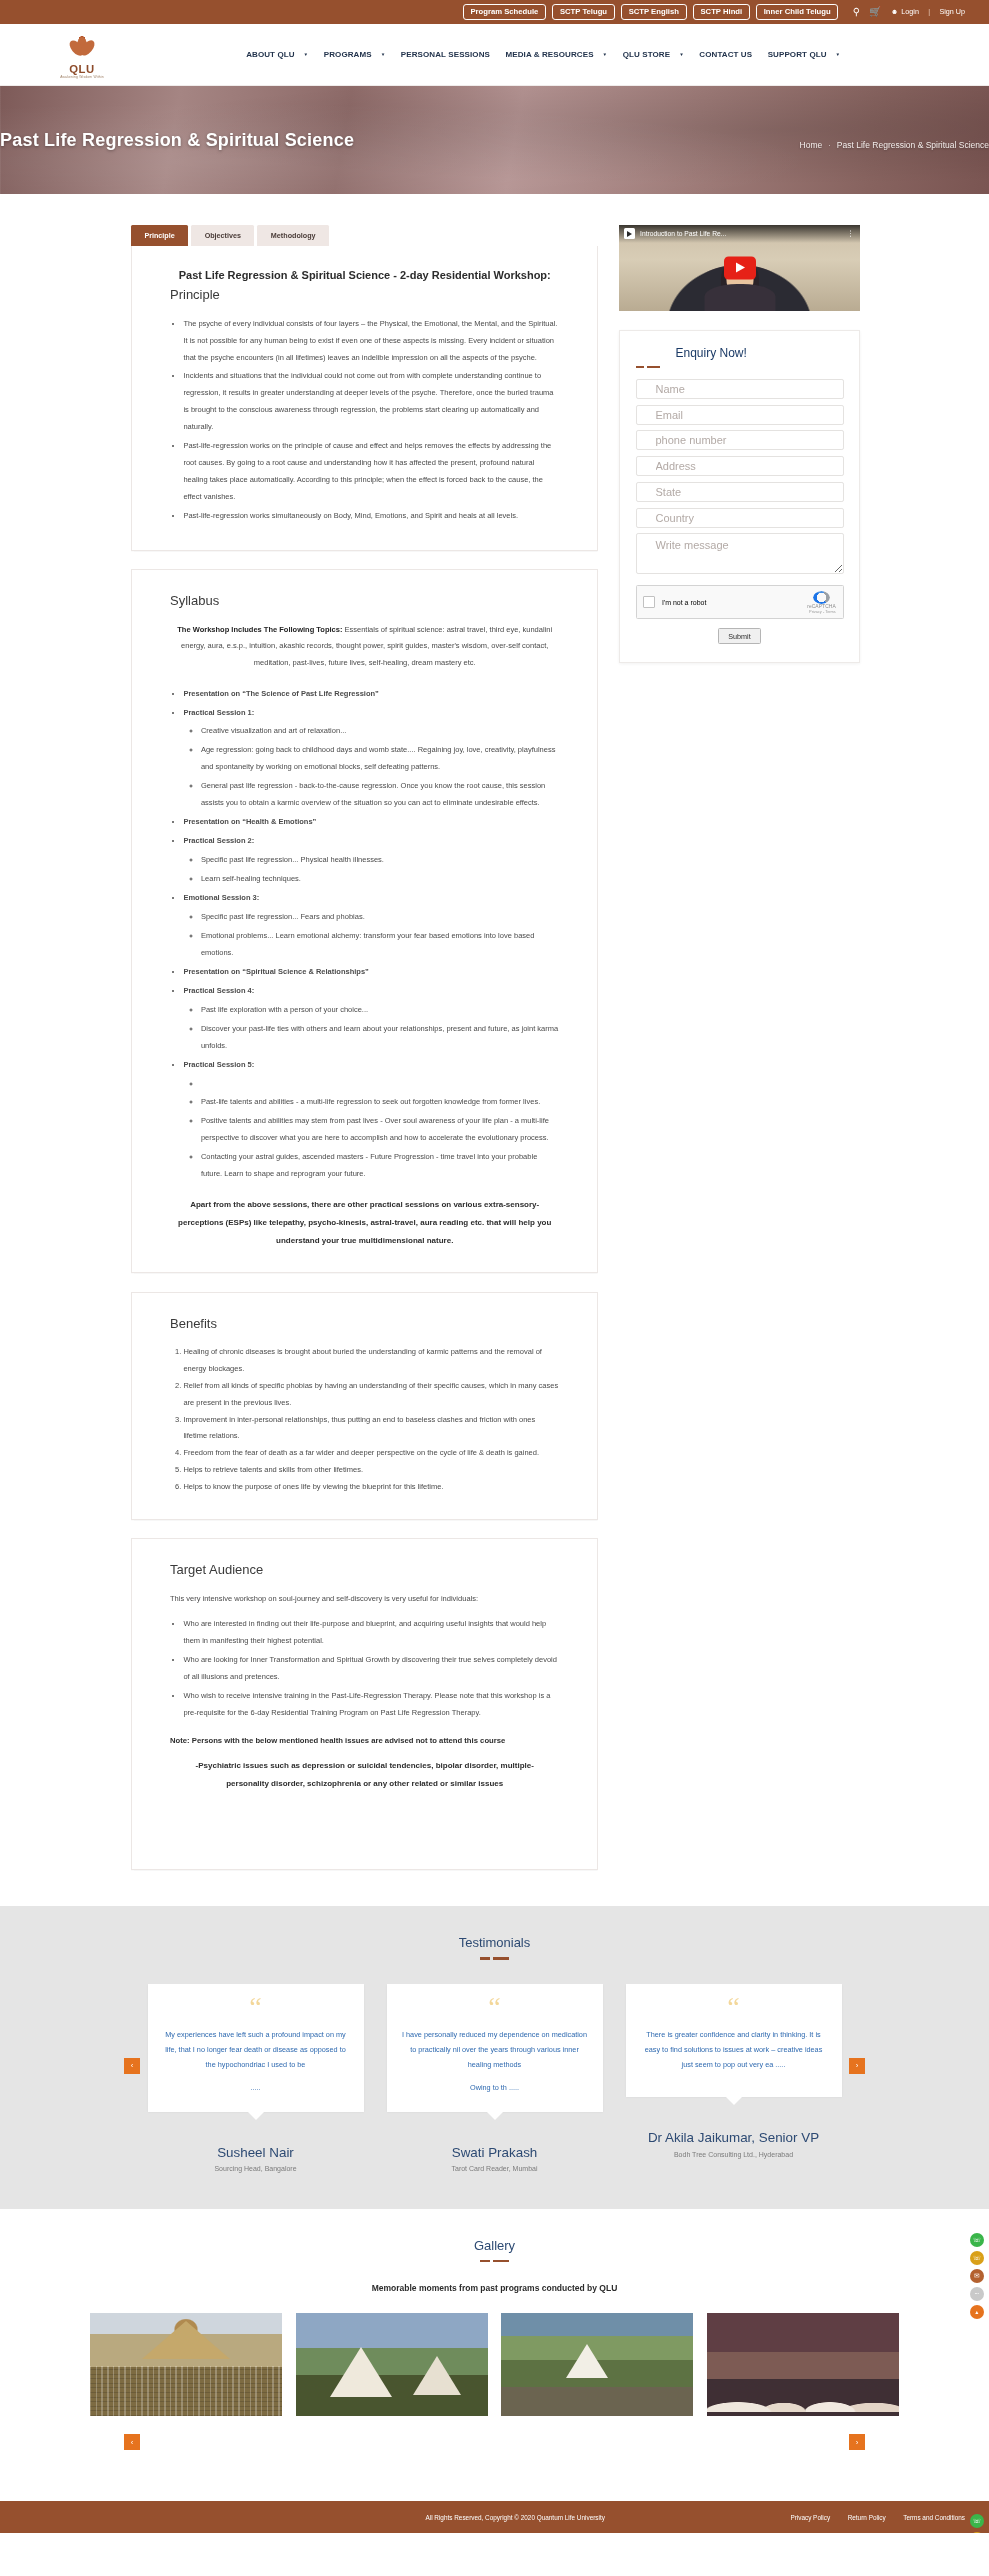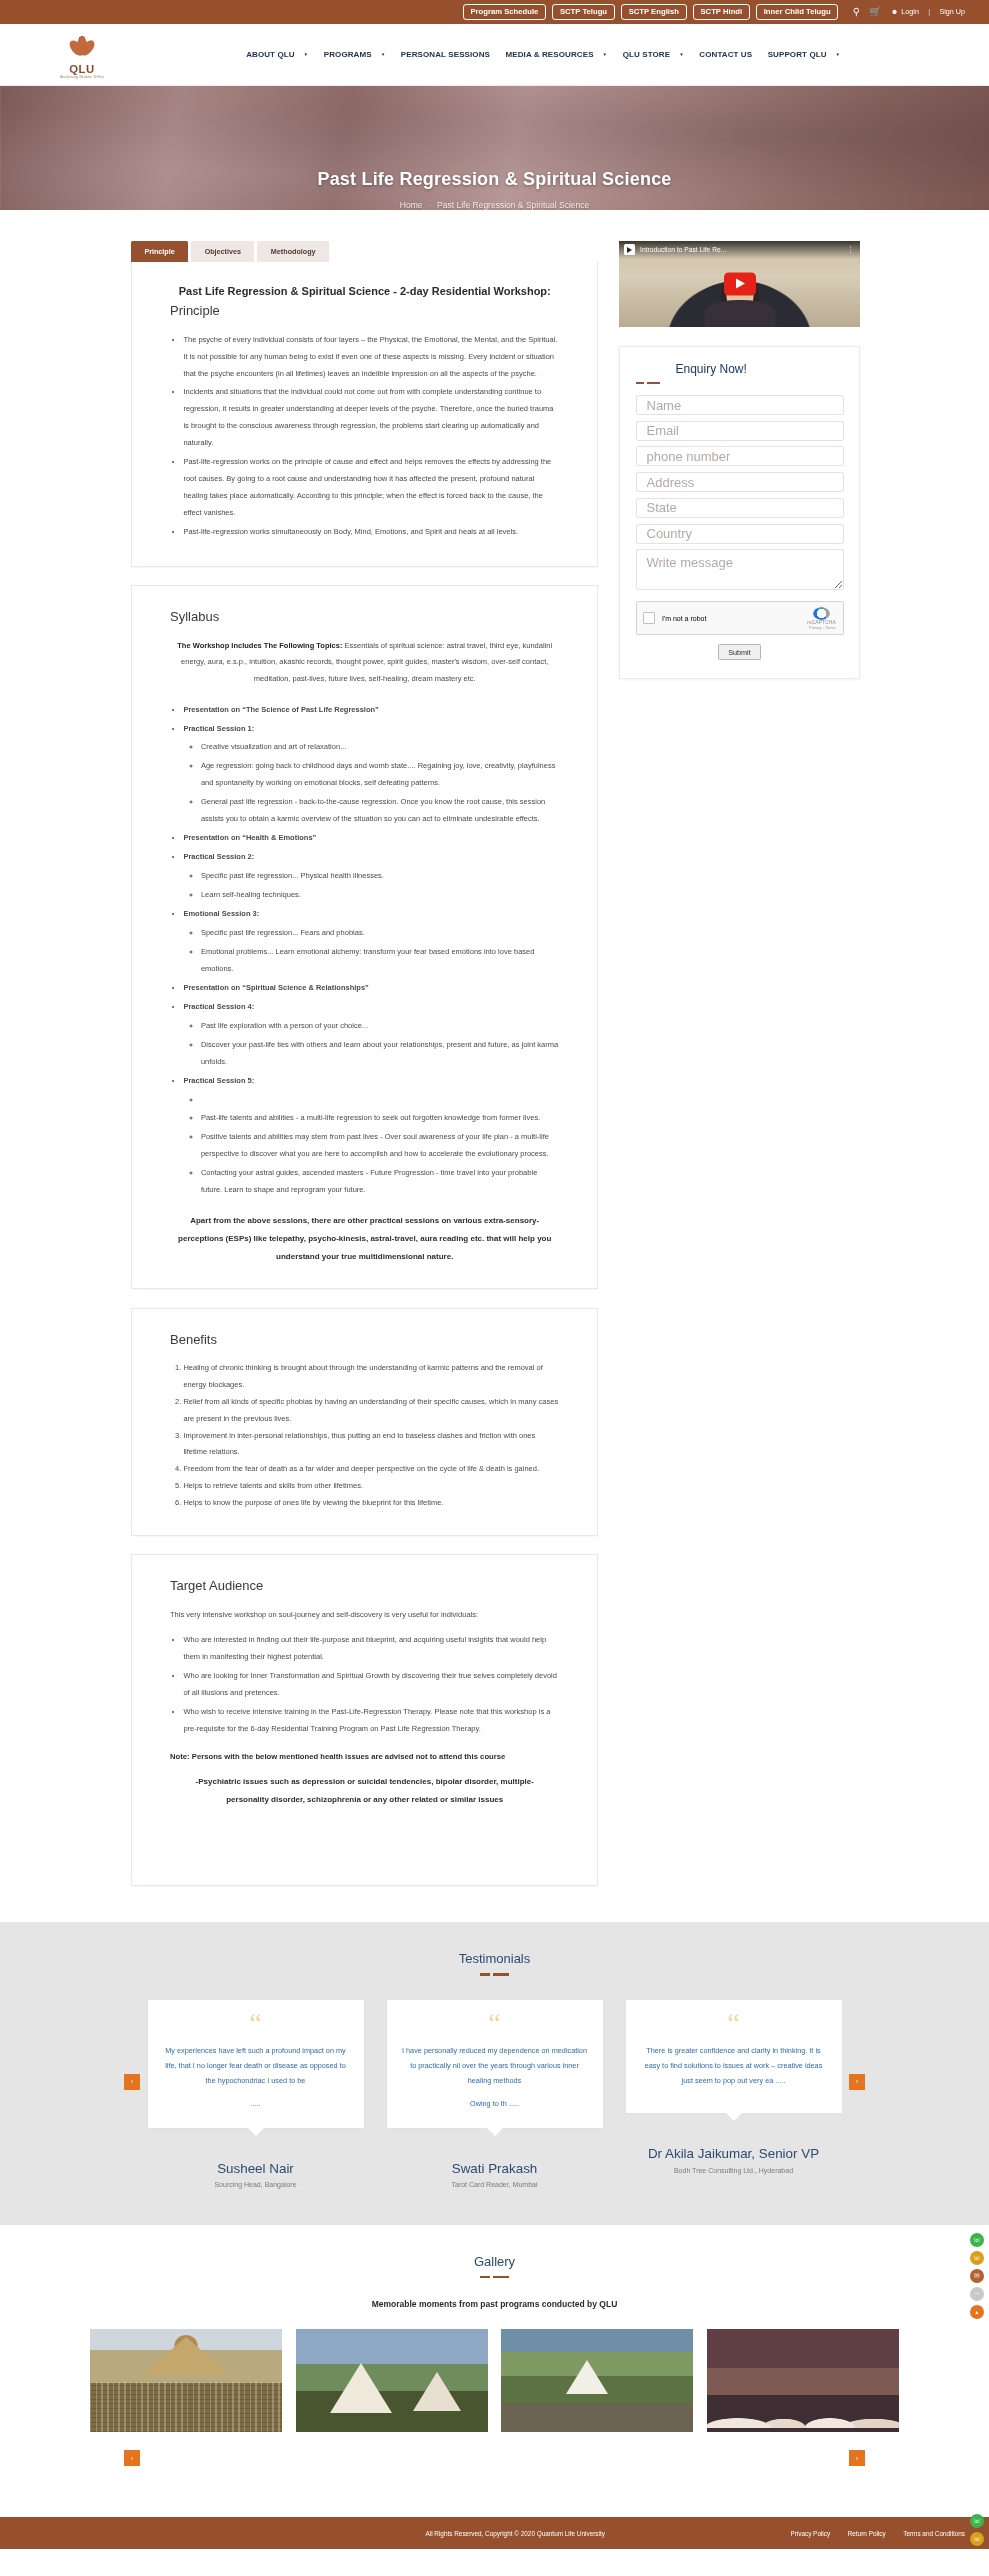--- a/index.html
+++ b/index.html
@@ -69,24 +69,24 @@
   .nav-item {
     font-size: 8px; color: #23344d; font-weight: 600;
     letter-spacing: 0.1px; white-space: nowrap;
     display: flex; align-items: center; gap: 9px; cursor: pointer;
   }
   .caret { font-size: 4.6px; color: #23344d; }
   .nav-tail { width: 20.6px; }
 
   
   .hero {
-    height: 124px;
+    height: 108px;
     position: relative;
-    display: flex; flex-direction: column;
-    align-items: center; justify-content: flex-end;
+    display: flex; flex-direction: row;
+    align-items: center; justify-content: space-between;
     overflow: hidden;
     background: linear-gradient(100deg,#7d5a58 0%, #a58583 18%, #8d6a68 35%, #b49392 52%, #9e7b78 70%, #87635f 88%, #7a5552 100%);
   }
   .hero::after{
     content:""; position:absolute; inset:0;
     background:
       linear-gradient(90deg, rgba(255,255,255,.06) 0 1px, transparent 1px 31px),
       radial-gradient(ellipse at 22% 70%, rgba(255,255,255,.10), transparent 55%),
       radial-gradient(ellipse at 78% 40%, rgba(0,0,0,.12), transparent 60%);
   }
@@ -206,21 +206,21 @@
     box-shadow: 0 1px 3.1px rgba(0,0,0,.05);
     padding: 15.5px 15.5px 17.5px 15.5px;
   }
   .enq-title { font-size: 12px; font-weight: 400; color: #1b3a66; margin-left: 40px; }
   .enq-rule { display:flex; gap:3.1px; margin: 5.7px 0 11.3px 0; }
   .enq-rule i { display:block; height: 2.1px; background: #96502e; }
   .enq-rule i:first-child { width: 8.2px; }
   .enq-rule i:last-child { width: 13.4px; }
   .fld {
     width: 100%; height: 20px; border: 0.5px solid #e4e2e0; border-radius: 2.1px;
-    padding: 0 10px; font-size: 13px; color: #9a9a9a; margin-bottom: 5.7px;
+    padding: 0 19px; font-size: 11px; color: #9a9a9a; margin-bottom: 5.7px;
     font-family: "Liberation Sans", sans-serif; background:#fff;
   }
   textarea.fld { height: 41px; padding-top: 4.6px; resize: vertical; }
   .fld::placeholder { color: #b3aaa6; }
   .captcha {
     margin-top: 3.6px; width: 100%; height: 34px; border: 0.5px solid #d3d3d3; border-radius: 1.5px;
     background: #f9f9f9; display:flex; align-items:center; padding: 0 6.7px; gap: 6.7px;
   }
   .cbox { width: 12px; height: 12px; border: 1px solid #c1c1c1; background: #fff; border-radius: 1px; cursor:pointer;}
   .ctext { font-size: 7px; color: #000; flex: 1; }
@@ -482,21 +482,21 @@
               <li>Contacting your astral guides, ascended masters - Future Progression - time travel into your probable future. Learn to shape and reprogram your future.</li>
             </ul>
           </li>
         </ul>
         <div class="center-strong">Apart from the above sessions, there are other practical sessions on various extra-sensory-perceptions (ESPs) like telepathy, psycho-kinesis, astral-travel, aura reading etc. that will help you understand your true multidimensional nature.</div>
       </div>
 
       <div class="card blk">
         <h2 class="sec">Benefits</h2>
         <ol>
-          <li>Healing of chronic thinking is brought about through the understanding of karmic patterns and the removal of energy blockages.</li>
+          <li>Healing of chronic diseases is brought about buried the understanding of karmic patterns and the removal of energy blockages.</li>
           <li>Relief from all kinds of specific phobias by having an understanding of their specific causes, which in many cases are present in the previous lives.</li>
           <li>Improvement in inter-personal relationships, thus putting an end to baseless clashes and friction with ones lifetime relations.</li>
           <li>Freedom from the fear of death as a far wider and deeper perspective on the cycle of life &amp; death is gained.</li>
           <li>Helps to retrieve talents and skills from other lifetimes.</li>
           <li>Helps to know the purpose of ones life by viewing the blueprint for this lifetime.</li>
         </ol>
       </div>
 
       <div class="card blk" style="padding-bottom:77px;">
         <h2 class="sec">Target Audience</h2>

